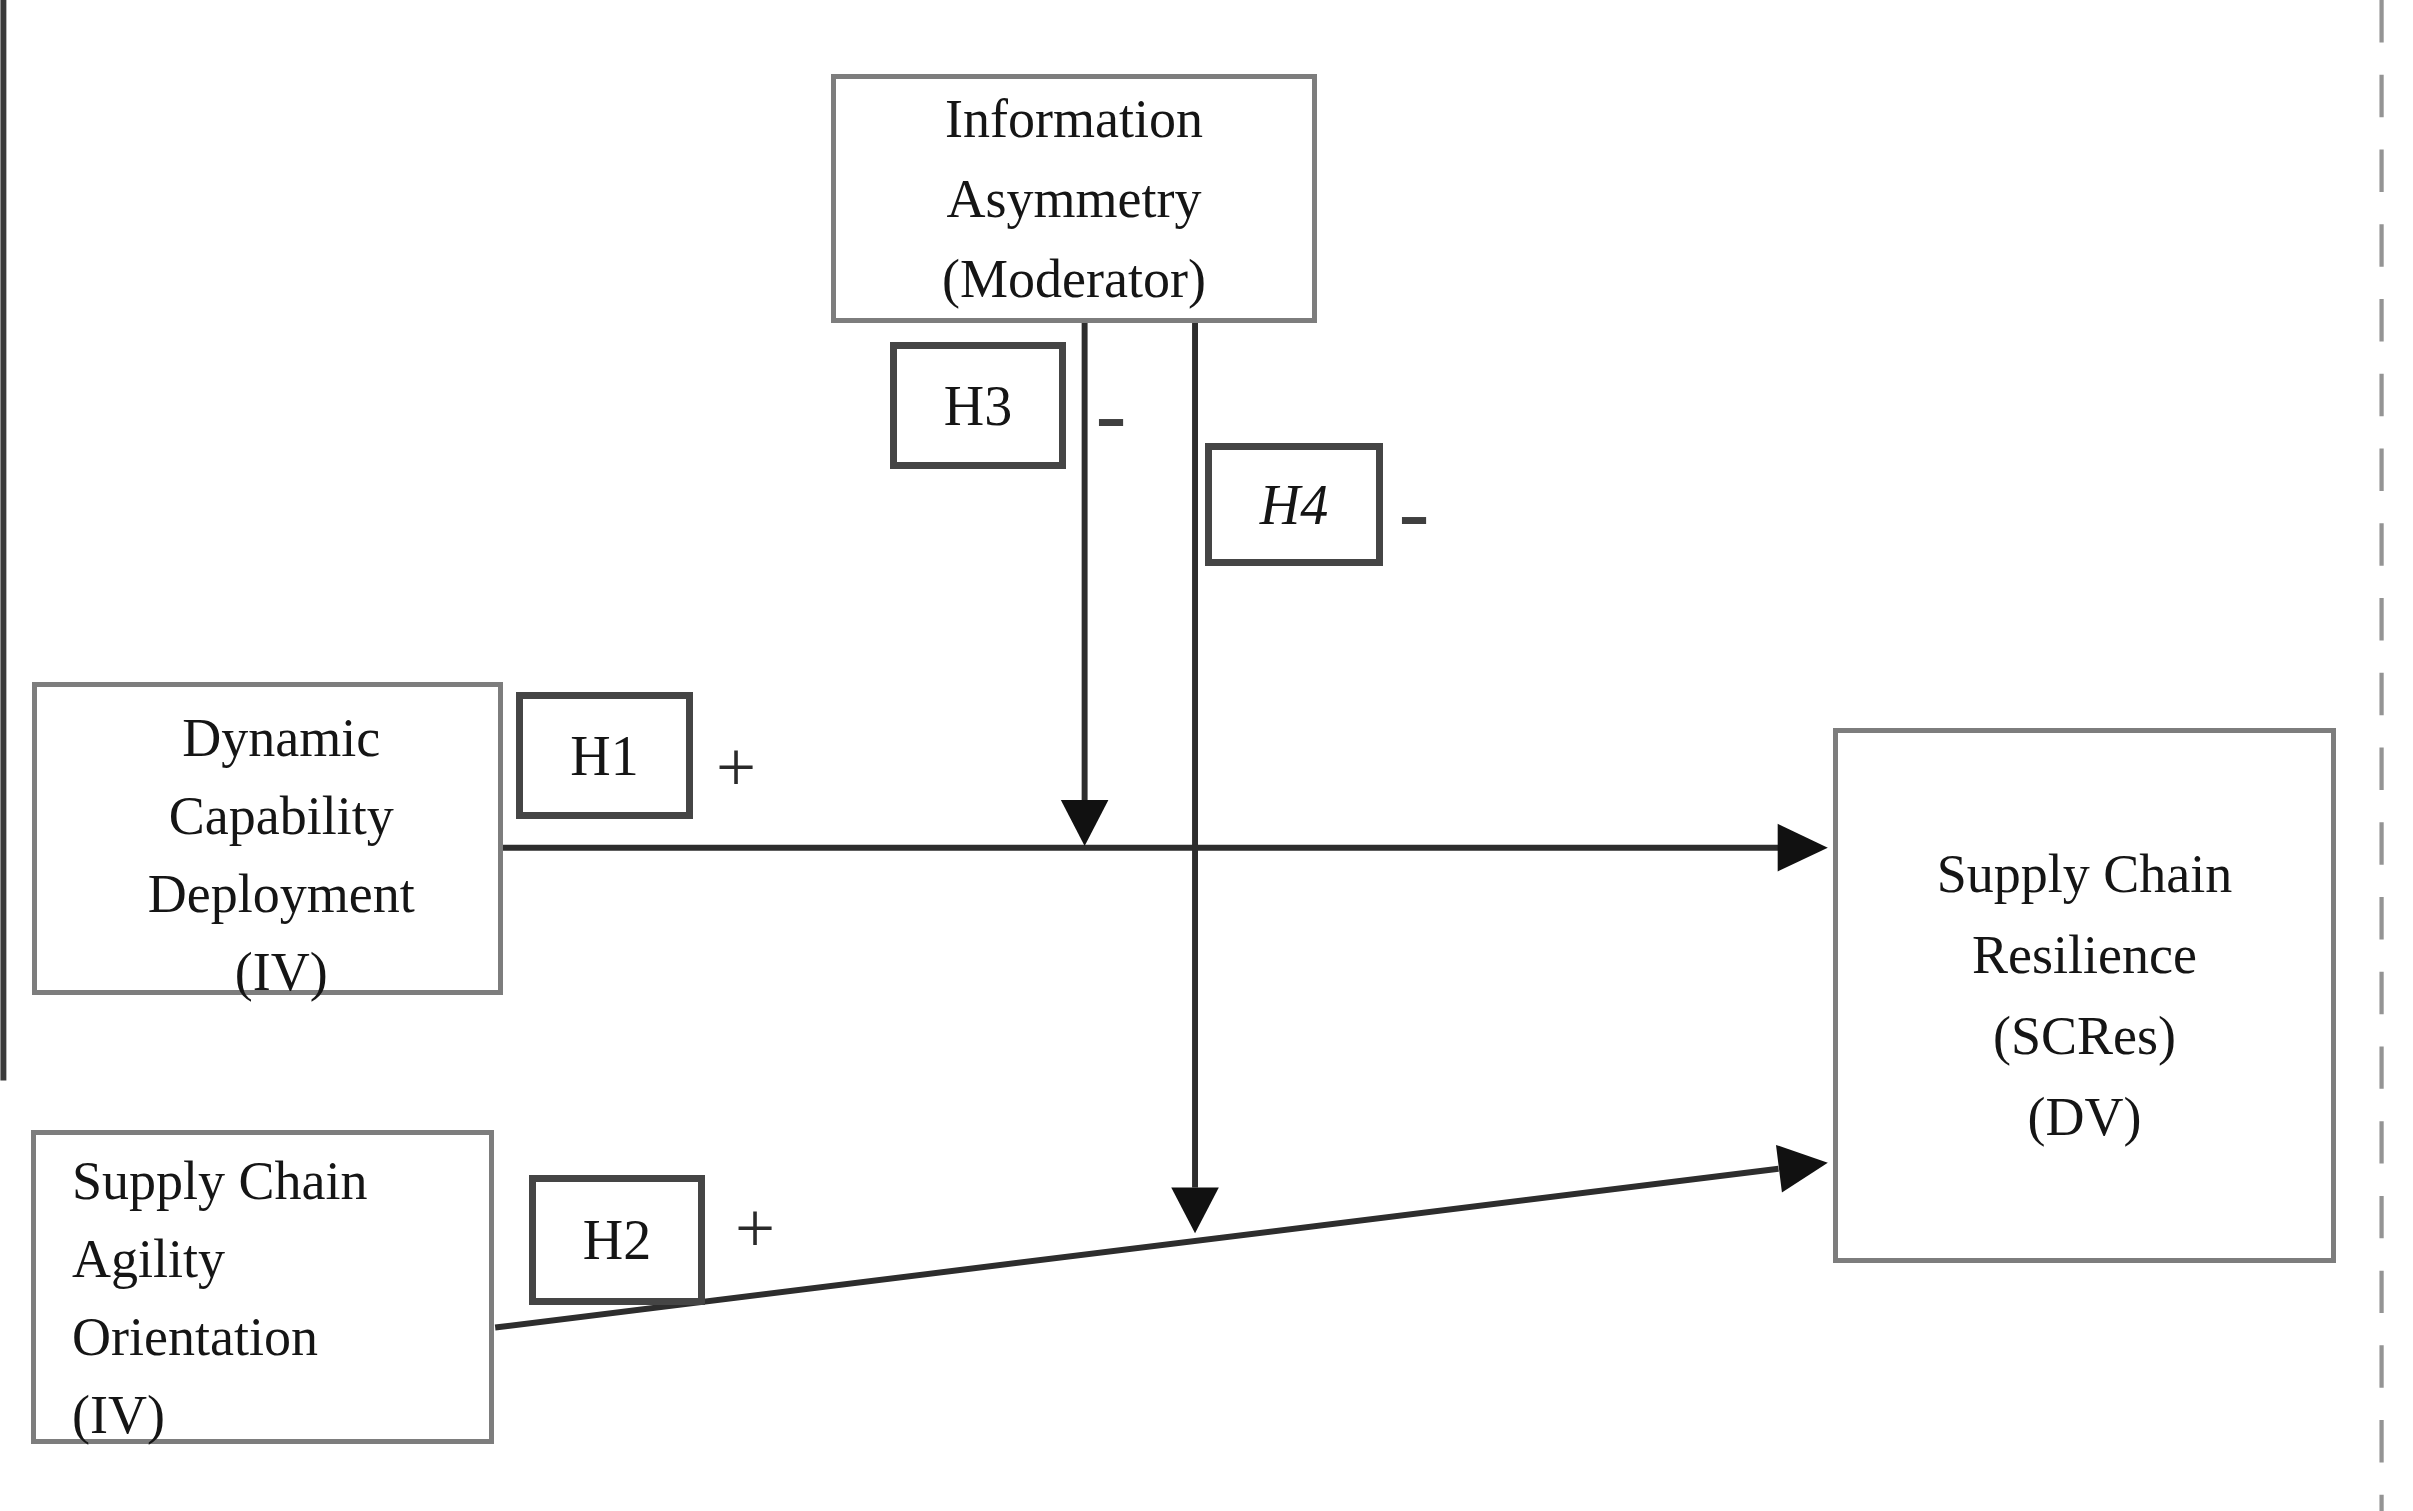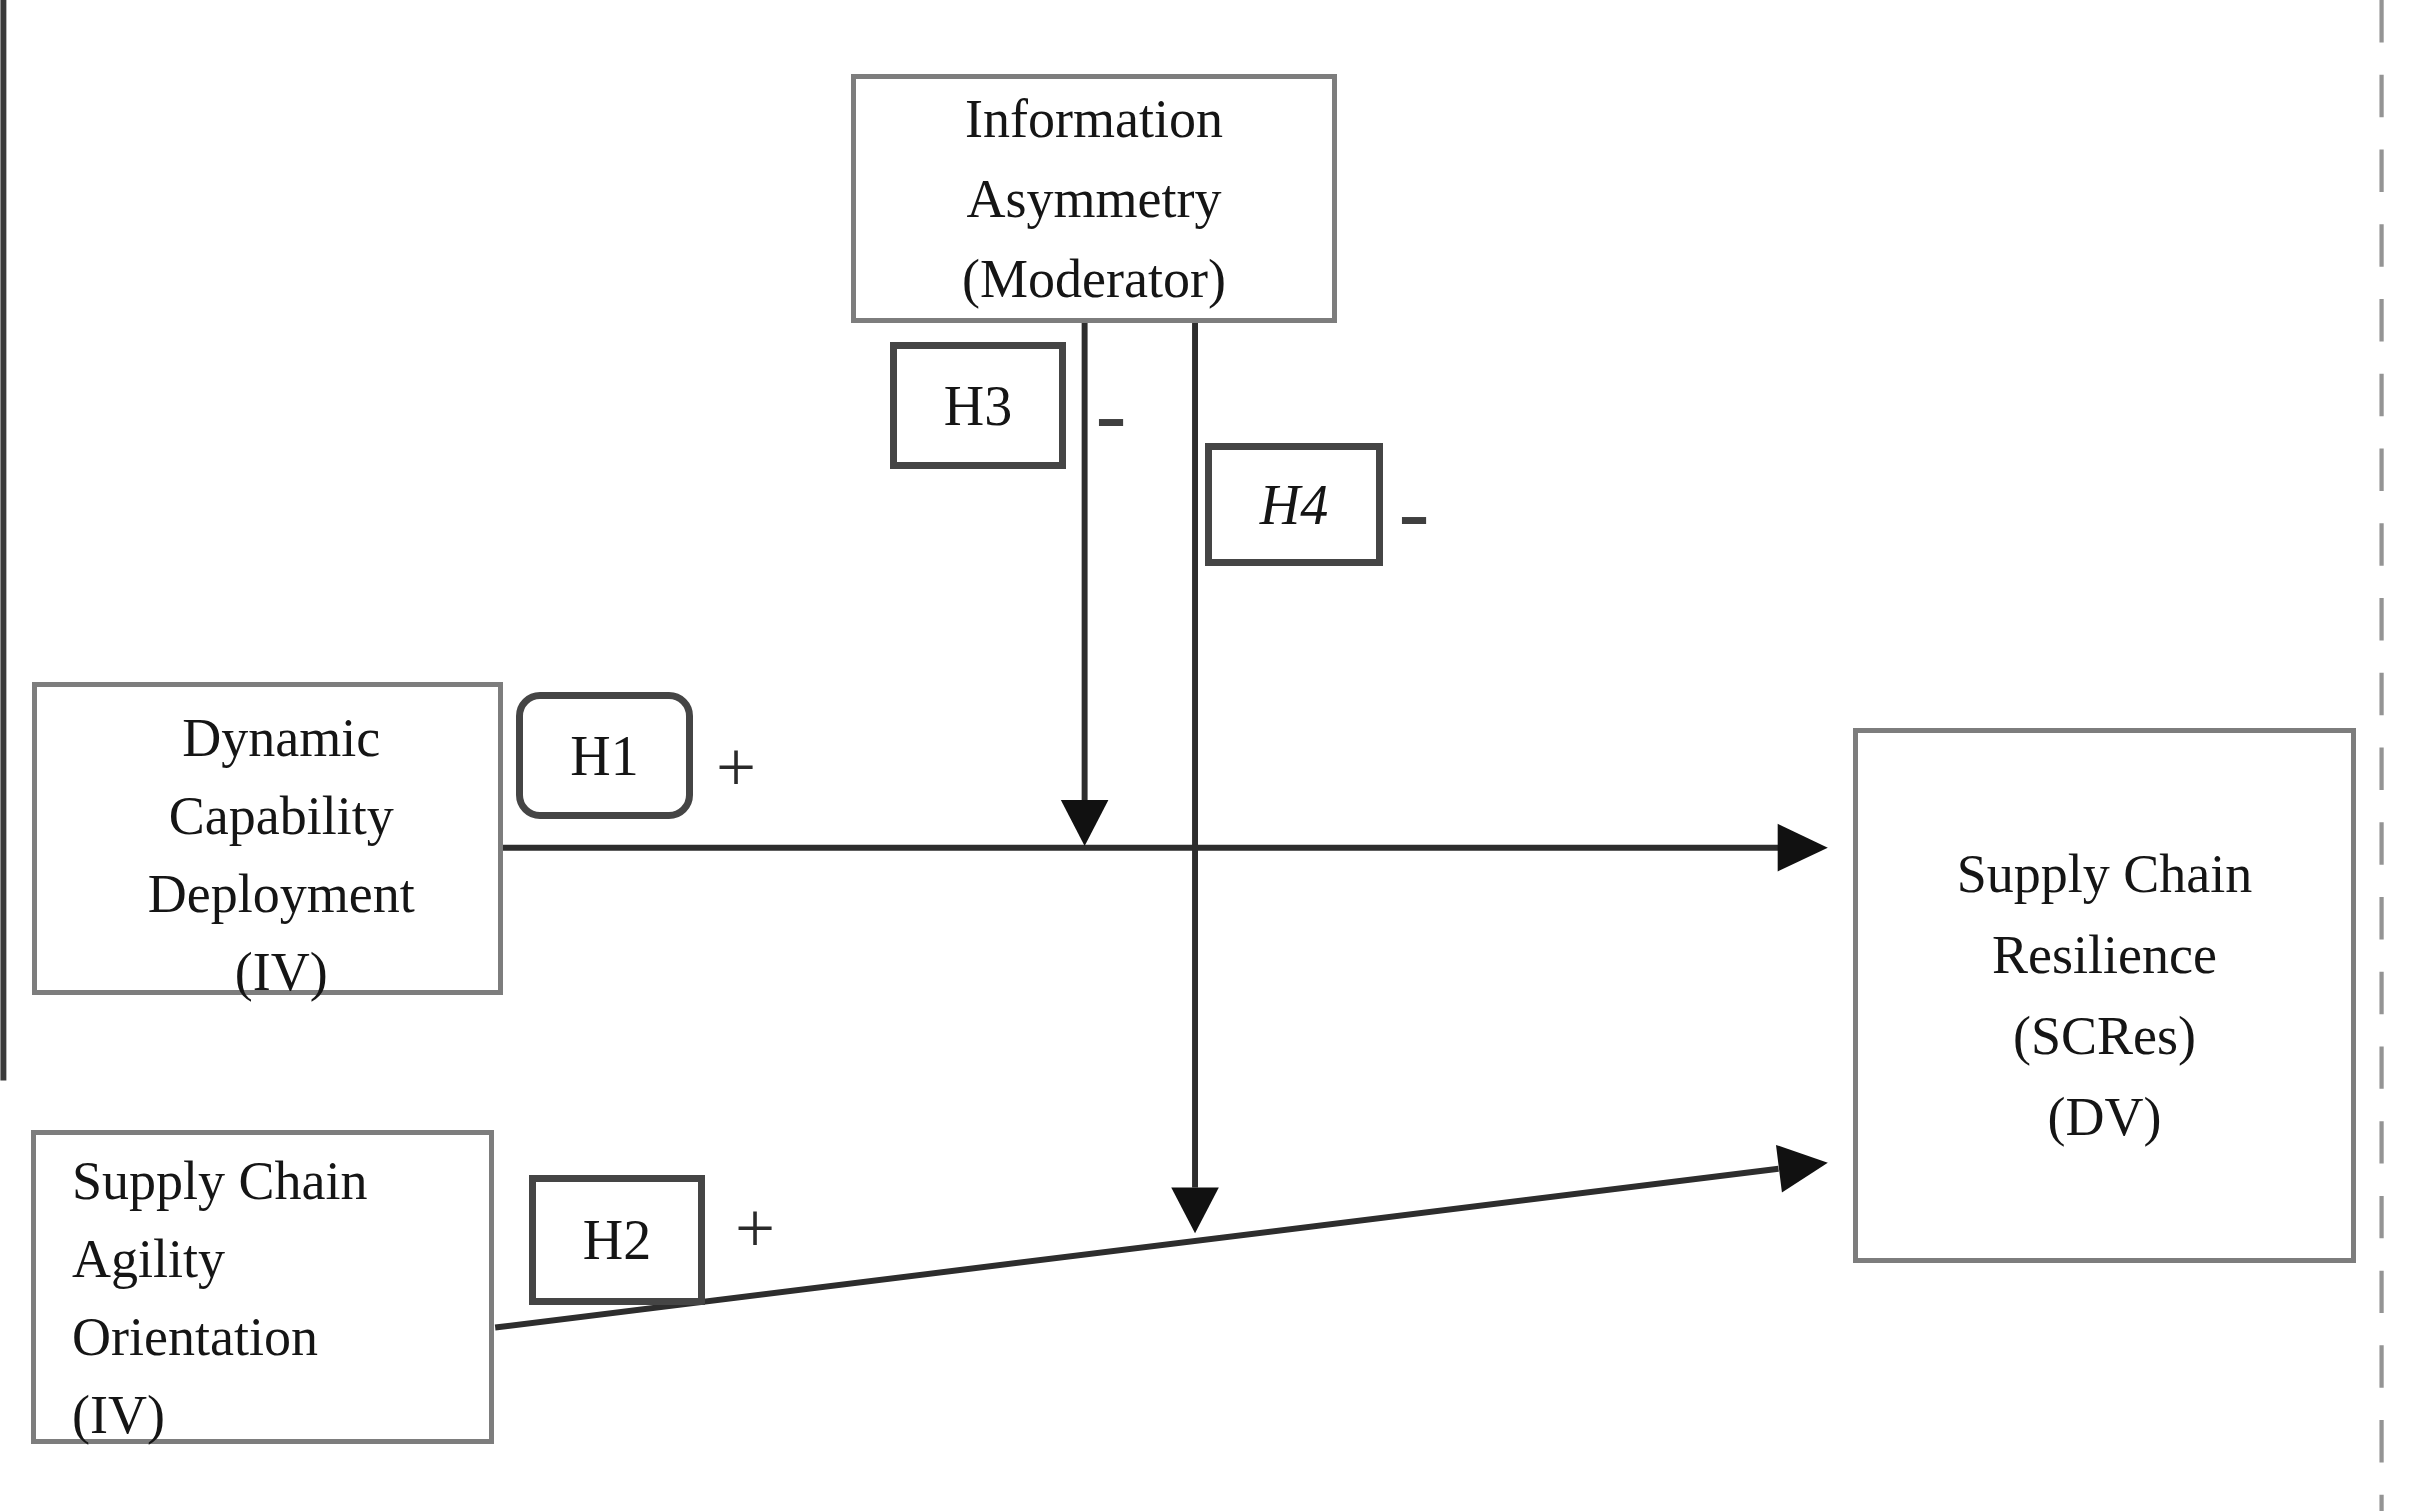--- a/index.html
+++ b/index.html
@@ -29,21 +29,20 @@
     box-sizing: border-box;
     font-size: 54px;
     white-space: pre-line;
     overflow: visible;
   }
   .node.centered {
     display: flex;
     align-items: center;
     justify-content: center;
     text-align: center;
-    margin-left: 20px;
   }
   
   #node-moderator {
     left: 831px; top: 74px;
     width: 486px; height: 249px;
     line-height: 80px;
   }
   
   #node-iv1 {
     left: 32px; top: 682px;
@@ -69,21 +68,21 @@
   .hbox {
     position: absolute;
     background: #ffffff;
     border: 7.6px solid #454545;
     box-sizing: border-box;
     display: flex;
     align-items: center;
     justify-content: center;
     font-size: 56px;
   }
-  #h1-box { left: 516px;  top: 692px;  width: 177px; height: 127px; border-radius: 24px; }
+  #h1-box { left: 516px;  top: 692px;  width: 177px; height: 127px; }
   #h2-box { left: 529px;  top: 1175px; width: 176px; height: 130px; }
   #h3-box { left: 890px; top: 342px;  width: 176px; height: 127px; text-align: center; }
   #h4-box { left: 1205px; top: 443px;  width: 178px; height: 123px; font-style: italic; }
   
   .sign {
     position: absolute;
     font-size: 71px;
     line-height: 71px;
     color: #2a2a2a;
     transform: translate(-50%, -50%);

